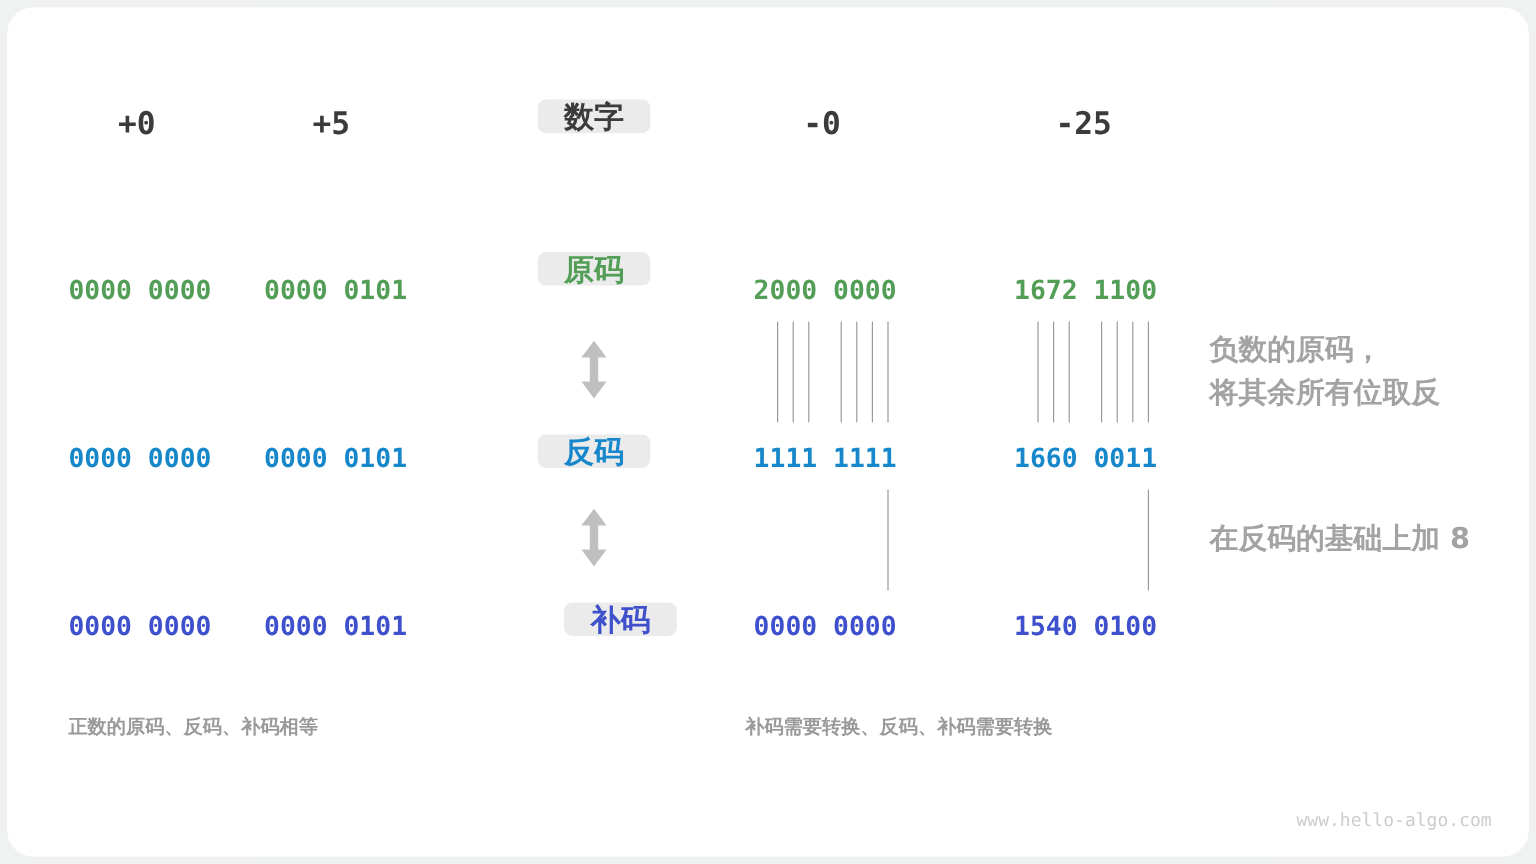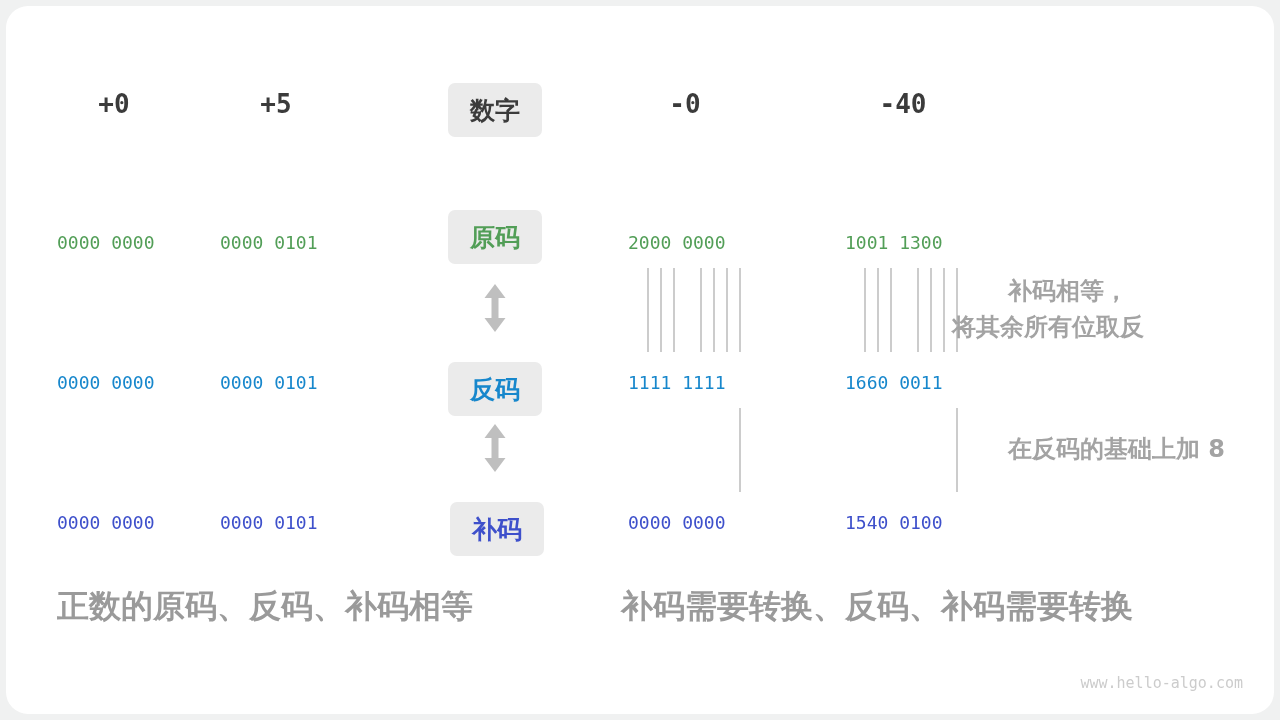--- a/index.html
+++ b/index.html
@@ -19,75 +19,75 @@
   .abs { position: absolute; z-index: 1; }
   .hdr {
     font-family: "DejaVu Sans Mono", monospace;
     font-weight: 700; font-size: 26px; line-height: 32px;
     color: var(--header-text);
     transform: translateX(-50%);
     white-space: pre;
   }
   .bin {
     font-family: "DejaVu Sans Mono", monospace;
-    font-weight: 400; font-size: 18px; line-height: 28px;
+    font-weight: 700; font-size: 22px; line-height: 28px;
     white-space: pre;
   }
   .c-green  { color: var(--green); }
   .c-azure  { color: var(--azure); }
   .c-indigo { color: var(--indigo); }
   .c-dark   { color: var(--header-text); }
   .badge {
-    width: 94px; height: 54px;
+    width: 94px; height: 28px;
     background: var(--badge-bg);
     border-radius: 7px;
     display: flex; align-items: center; justify-content: center;
     font-weight: 700; font-size: 25px;
     transform: translateX(-50%);
   }
   .lines { width: 119px; height: 84px; }
   .vline {
     position: absolute; top: 0; bottom: 0; width: 1px;
     background: var(--flip-line);
     transform: translateX(-50%);
     display: block;
   }
   .ann {
     font-weight: 700; font-size: 24px; line-height: 30px;
     color: var(--annotation);
     white-space: pre;
   }
   .caption {
-    font-weight: 700; font-size: 32px; line-height: 28px;
+    font-weight: 700; font-size: 16px; line-height: 28px;
     color: var(--caption);
     white-space: pre;
   }
   .footer {
     font-family: "DejaVu Sans Mono", monospace;
     font-size: 15px; color: var(--footer-text);
     white-space: pre;
   }
   svg.arrow { overflow: visible; }
 </style>
 </head>
 <body>
 
 <div class="card"></div>
 
 <span class="abs hdr" style="left:114px; top:88px">+0</span>
 <span class="abs hdr" style="left:276px; top:88px">+5</span>
 <div class="abs badge c-dark" style="left:495px; top:83px">数字</div>
 <span class="abs hdr" style="left:685px; top:88px">-0</span>
-<span class="abs hdr" style="left:903px; top:88px">-40</span>
+<span class="abs hdr" style="left:903px; top:88px">-25</span>
 
 <span class="abs bin c-green" style="left:57px;  top:229px">0000 0000</span>
 <span class="abs bin c-green" style="left:220px; top:229px">0000 0101</span>
 <div class="abs badge c-green" style="left:495px; top:210px">原码</div>
 <span class="abs bin c-green" style="left:628px; top:229px">2000 0000</span>
-<span class="abs bin c-green" style="left:845px; top:229px">1001 1300</span>
+<span class="abs bin c-green" style="left:845px; top:229px">1672 1100</span>
 
 <div class="abs lines" style="left:628px; top:268px">
   <i class="vline" style="left:16.667%"></i>
   <i class="vline" style="left:27.778%"></i>
   <i class="vline" style="left:38.889%"></i>
   <i class="vline" style="left:61.111%"></i>
   <i class="vline" style="left:72.222%"></i>
   <i class="vline" style="left:83.333%"></i>
   <i class="vline" style="left:94.444%"></i>
 </div>
@@ -100,22 +100,22 @@
   <i class="vline" style="left:83.333%"></i>
   <i class="vline" style="left:94.444%"></i>
 </div>
 
 <svg class="abs arrow" style="left:484px; top:284px" width="22" height="48" viewBox="0 0 22 48">
   <polygon points="11,0 21.5,14 0.5,14" fill="var(--arrow)"></polygon>
   <rect x="7.5" y="13" width="7" height="22" fill="var(--arrow)"></rect>
   <polygon points="11,48 21.5,34 0.5,34" fill="var(--arrow)"></polygon>
 </svg>
 
-<span class="abs ann" style="left:1008px; top:276px">补码相等，</span>
-<span class="abs ann" style="left:952px; top:312px">将其余所有位取反</span>
+<span class="abs ann" style="left:1008px; top:276px">负数的原码，</span>
+<span class="abs ann" style="left:1008px; top:312px">将其余所有位取反</span>
 
 <span class="abs bin c-azure" style="left:57px;  top:369px">0000 0000</span>
 <span class="abs bin c-azure" style="left:220px; top:369px">0000 0101</span>
 <div class="abs badge c-azure" style="left:495px; top:362px">反码</div>
 <span class="abs bin c-azure" style="left:628px; top:369px">1111 1111</span>
 <span class="abs bin c-azure" style="left:845px; top:369px">1660 0011</span>
 
 <div class="abs lines" style="left:628px; top:408px">
   <i class="vline" style="left:94.444%"></i>
 </div>
@@ -126,20 +126,20 @@
 <svg class="abs arrow" style="left:484px; top:424px" width="22" height="48" viewBox="0 0 22 48">
   <polygon points="11,0 21.5,14 0.5,14" fill="var(--arrow)"></polygon>
   <rect x="7.5" y="13" width="7" height="22" fill="var(--arrow)"></rect>
   <polygon points="11,48 21.5,34 0.5,34" fill="var(--arrow)"></polygon>
 </svg>
 
 <span class="abs ann" style="left:1008px; top:434px">在反码的基础上加 8</span>
 
 <span class="abs bin c-indigo" style="left:57px;  top:509px">0000 0000</span>
 <span class="abs bin c-indigo" style="left:220px; top:509px">0000 0101</span>
-<div class="abs badge c-indigo" style="left:497px; top:502px">补码</div>
+<div class="abs badge c-indigo" style="left:517px; top:502px">补码</div>
 <span class="abs bin c-indigo" style="left:628px; top:509px">0000 0000</span>
 <span class="abs bin c-indigo" style="left:845px; top:509px">1540 0100</span>
 
 <span class="abs caption" style="left:57px;  top:592px">正数的原码、反码、补码相等</span>
 <span class="abs caption" style="left:621px; top:592px">补码需要转换、反码、补码需要转换</span>
 
 <span class="abs footer" style="right:37px; top:674px">www.hello-algo.com</span>
 
 </body></html>

